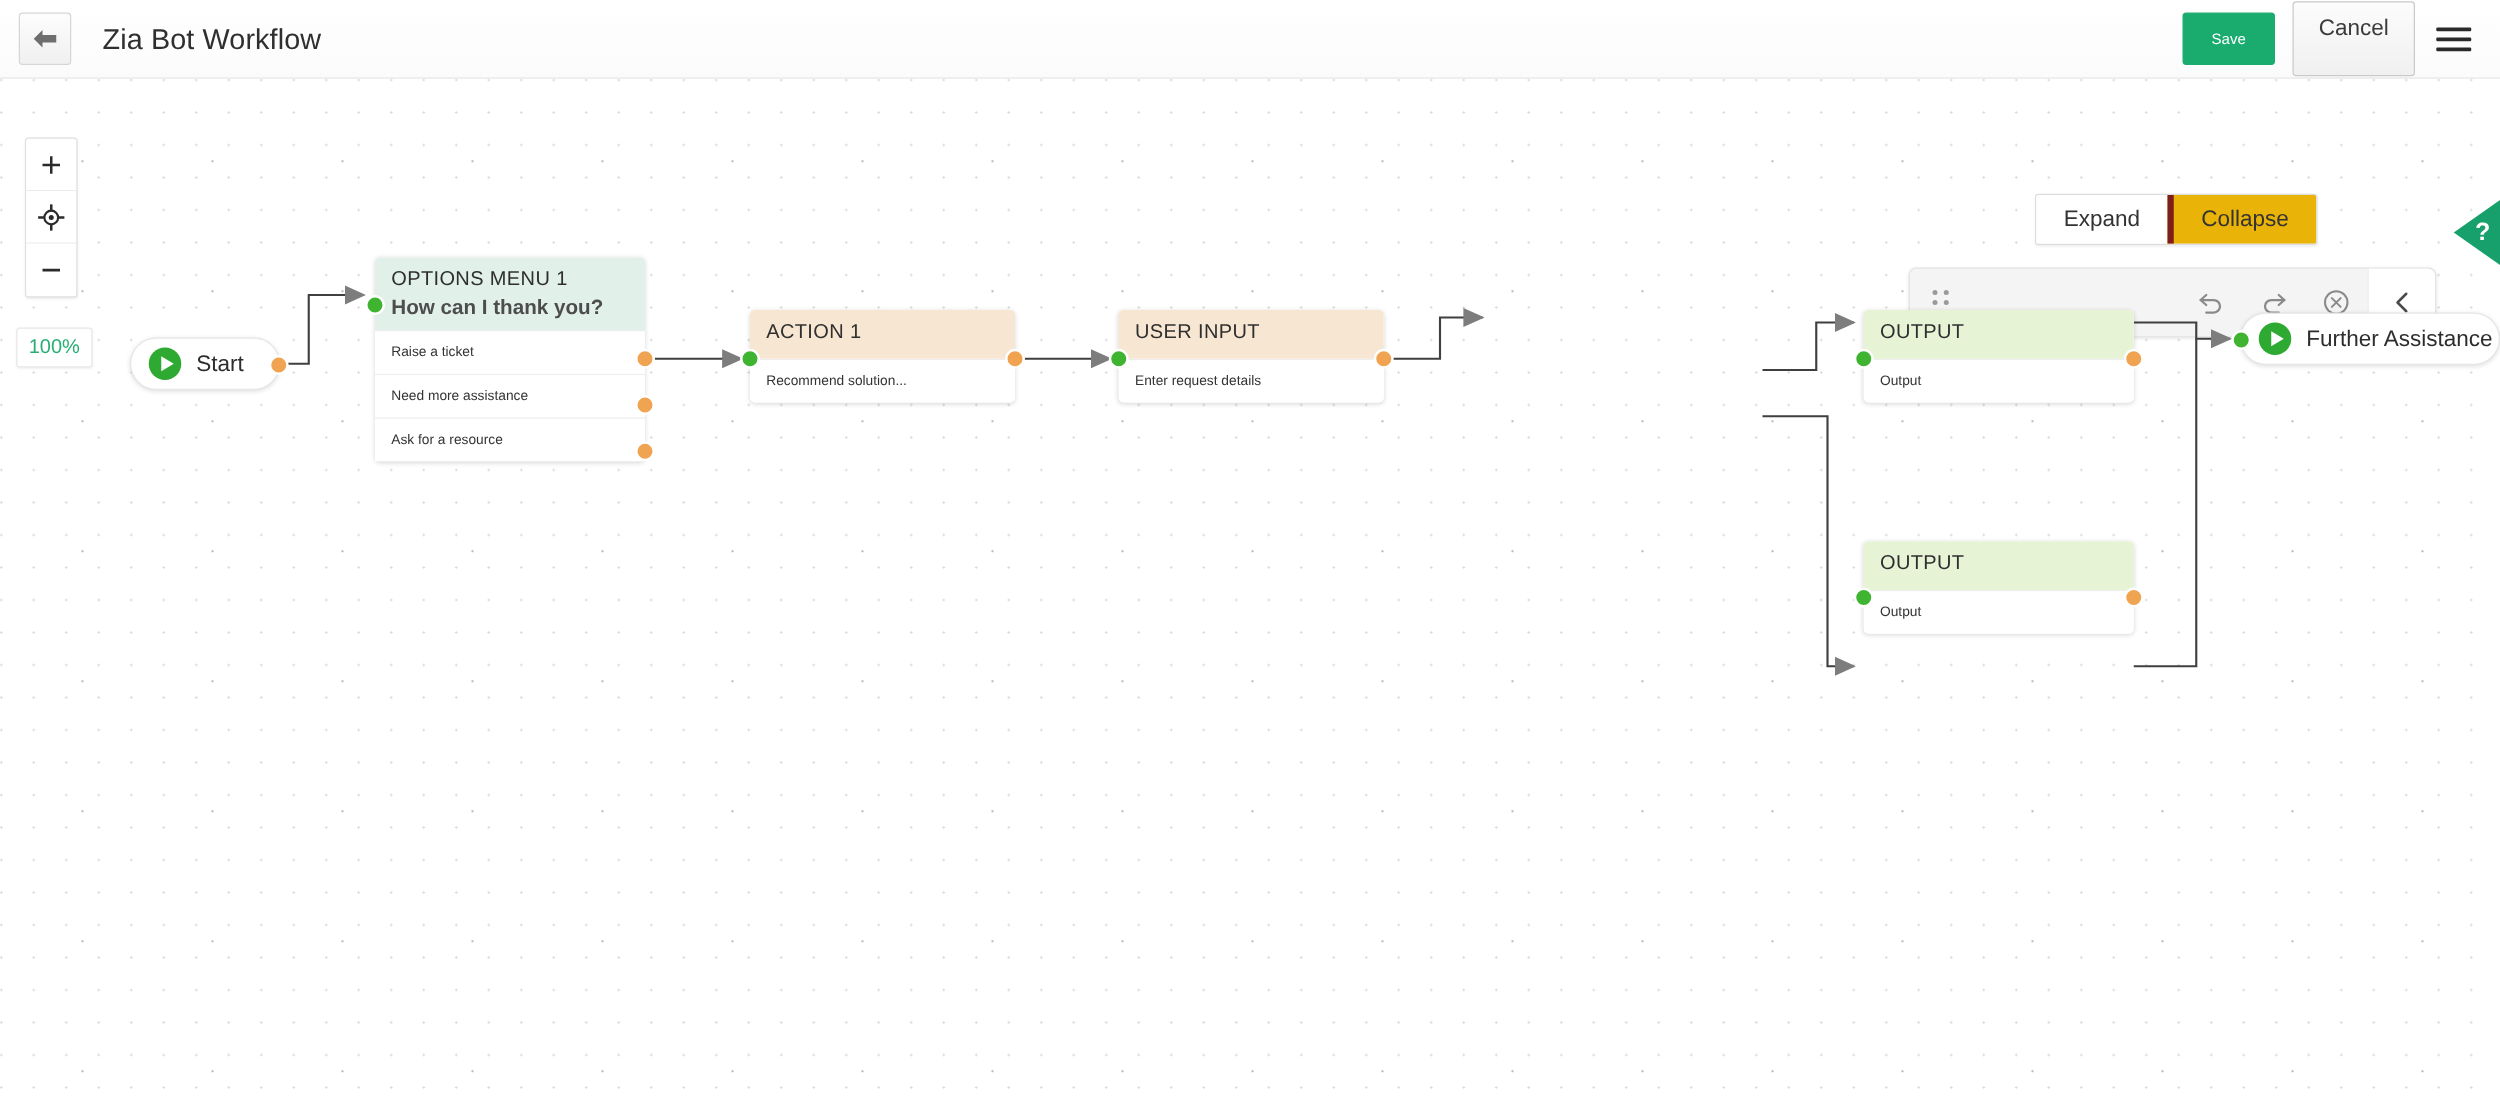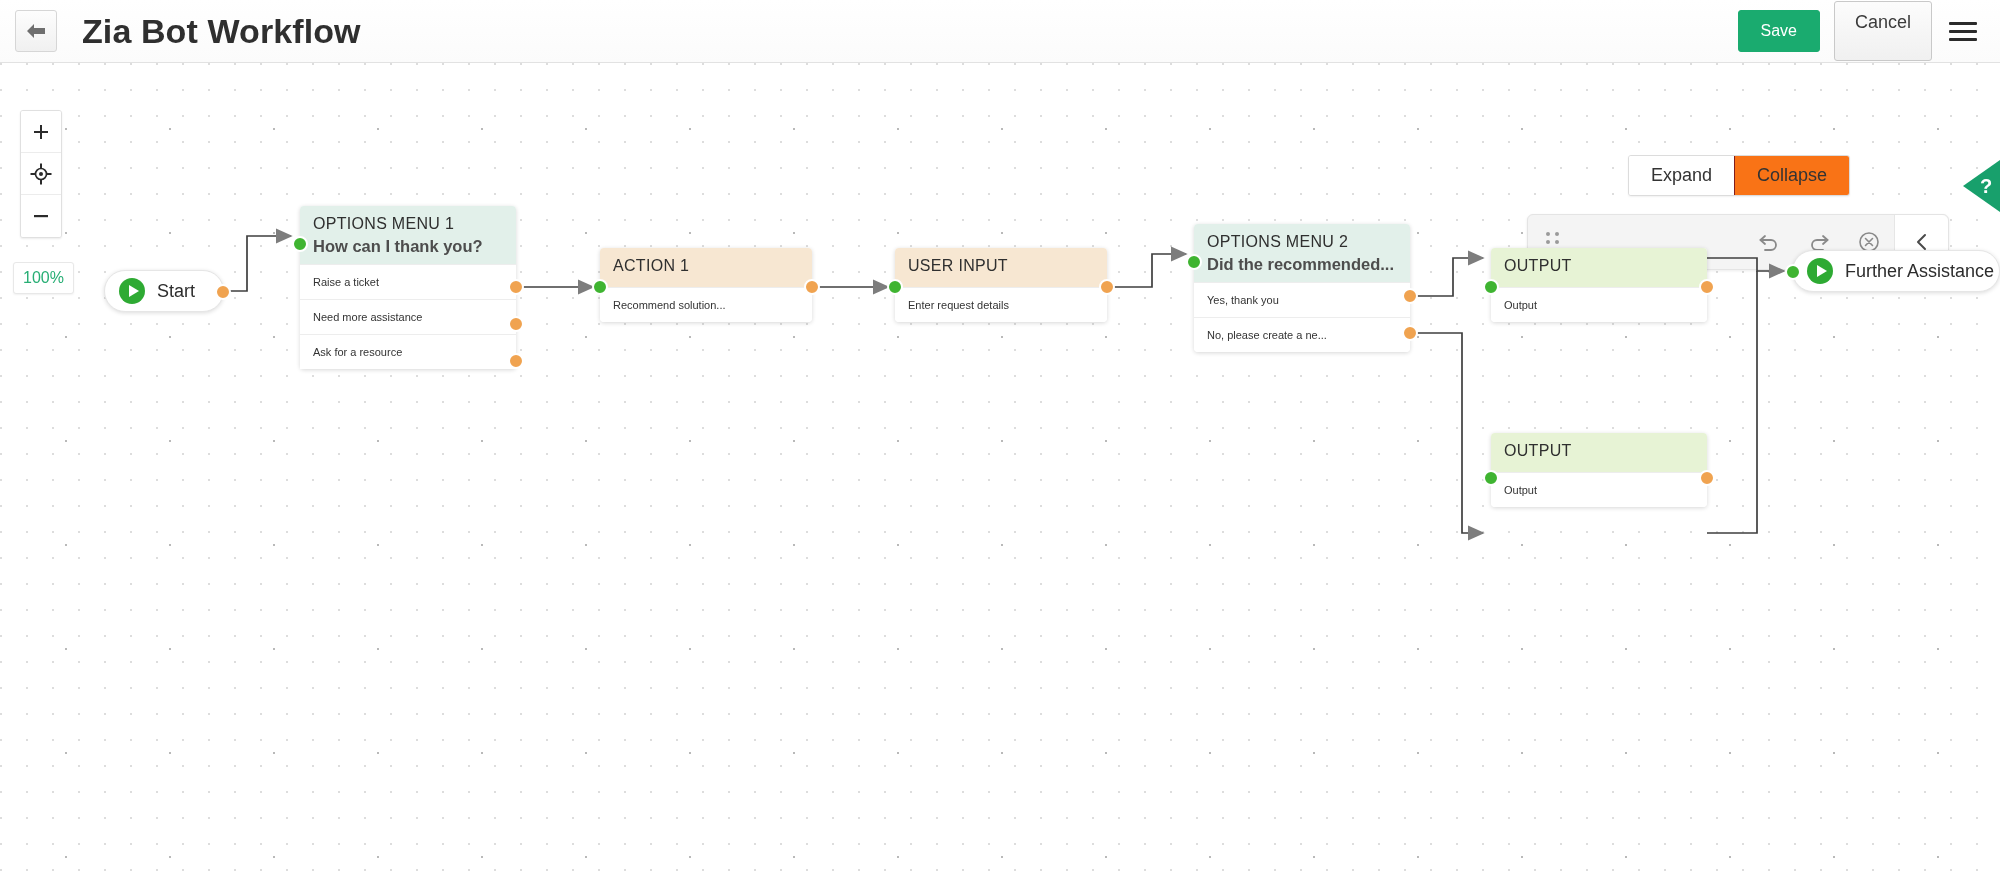--- a/index.html
+++ b/index.html
@@ -22,30 +22,30 @@
   .back-btn {
     margin-left: 15px; width: 42px; height: 42px;
     border: 1px solid #d6d6d6; border-radius: 3px;
     background: linear-gradient(#fdfdfd,#f0f0f0);
     display: flex; align-items: center; justify-content: center;
     cursor: pointer;
   }
   .back-btn svg { display:block; }
   .app-title {
     margin-left: 25px;
-    font-size: 34px; font-weight: 700; color: #2f2f2f;
+    font-size: 23px; font-weight: 400; color: #2f2f2f;
     letter-spacing: .1px;
   }
   .topbar-right {
     margin-left: auto; display: flex; align-items: center; gap: 14px;
     margin-right: 20px;
   }
   .btn-save {
     background: #1aab6f; color: #fff;
-    font-size: 16px; border: 1px solid #1aab6f; border-radius: 3px;
+    font-size: 12px; border: 1px solid #1aab6f; border-radius: 3px;
     padding: 0 22px; height: 42px; line-height: 40px; cursor: pointer;
     min-width: 74px; text-align: center;
   }
   .btn-cancel {
     background: linear-gradient(#fcfcfc,#f0f0f0); color: #3b3b3b;
     font-size: 18px; border: 1px solid #c9c9c9; border-radius: 3px;
     padding: 0 20px; height: 60px; line-height: 40px; cursor: pointer;
     min-width: 92px; text-align: center;
   }
   .hamburger { width: 34px; height: 34px; display:flex; flex-direction:column;
@@ -87,21 +87,21 @@
   
   .seg {
     position: absolute; left: 1628px; top: 92px;
     display: flex; border: 1px solid #dcdcdc; border-radius: 3px;
     background: #fff; overflow: hidden; box-shadow: 0 1px 2px rgba(0,0,0,.06);
   }
   .seg div {
     font-size: 18px; color: #333; padding: 9px 22px; cursor: pointer;
     background: #fff;
   }
-  .seg div.active { background: #f97316; border-left: 1px solid #7f1d1d; }
+  .seg div.active { background: #eab308; border-left: 5px solid #7f1d1d; }
 
   
   .help-tab {
     position: absolute; left: 1963px; top: 97px;
     width: 0; height: 0; cursor: pointer;
     border-top: 26px solid transparent;
     border-bottom: 26px solid transparent;
     border-right: 37px solid #18a06c;
   }
   .help-q {
@@ -337,31 +337,20 @@
 
     <div class="node" style="left:895px; top:185px; width:212px;">
       <div class="node-head head-tan" style="padding-bottom:12px;">
         <div class="node-type">USER INPUT</div>
       </div>
       <div class="node-row last">Enter request details</div>
       <div class="port port-in" style="left:-8px; top:31px;"></div>
       <div class="port port-out" style="right:-8px; top:31px;"></div>
     </div>
 
-    <div class="node" style="left:1194px; top:161px; width:216px;">
-      <div class="node-head head-mint">
-        <div class="node-type">OPTIONS MENU 2</div>
-        <div class="node-sub">Did the recommended...</div>
-      </div>
-      <div class="node-row">Yes, thank you</div>
-      <div class="node-row last">No, please create a ne...</div>
-      <div class="port port-in" style="left:-8px; top:30px;"></div>
-      <div class="port port-out" style="right:-8px; top:64px;"></div>
-      <div class="port port-out" style="right:-8px; top:101px;"></div>
-    </div>
 
     <div class="node" style="left:1491px; top:185px; width:216px;">
       <div class="node-head head-lime" style="padding-bottom:12px;">
         <div class="node-type">OUTPUT</div>
       </div>
       <div class="node-row last">Output</div>
       <div class="port port-in" style="left:-8px; top:31px;"></div>
       <div class="port port-out" style="right:-8px; top:31px;"></div>
     </div>
 

